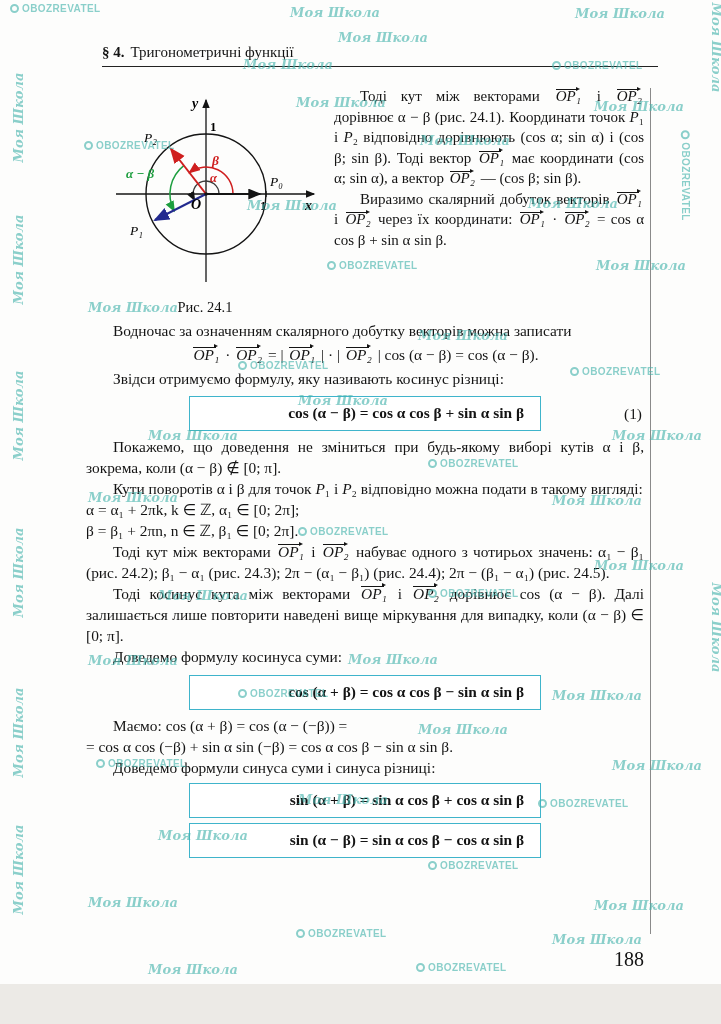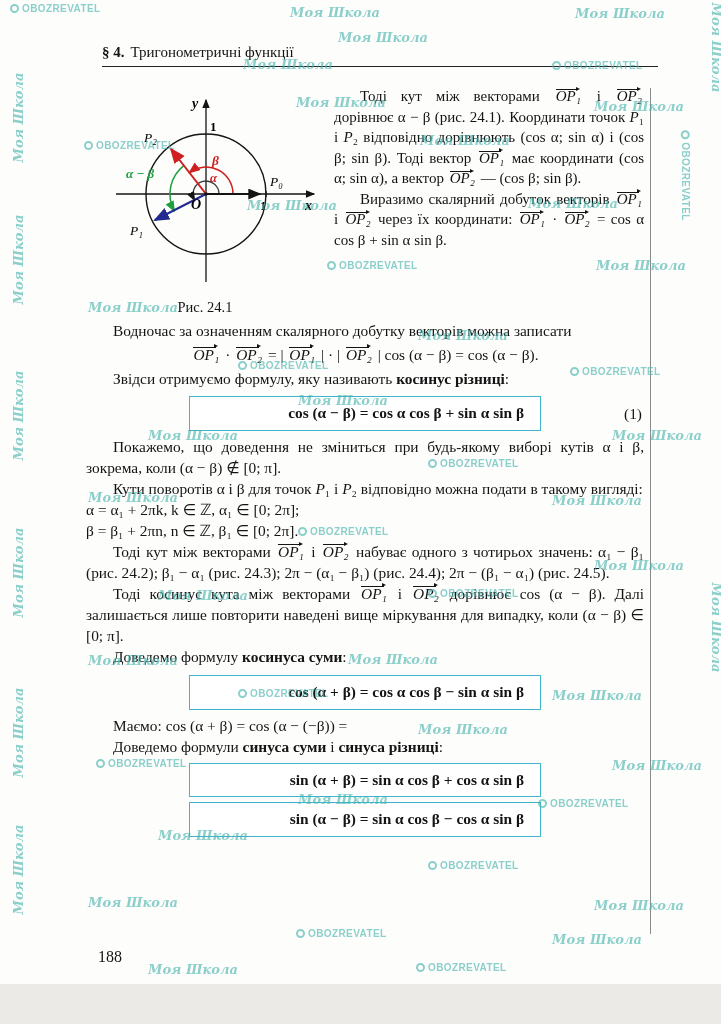--- a/index.html
+++ b/index.html
@@ -35,24 +35,24 @@
   .eqrow{position:relative;display:flex;justify-content:center;align-items:center;margin:7px 0 6px}
   .eqrow.tight{margin:5px 0}
   .fbox{border:1.7px solid #3fb4cb;padding:6px 16px;font-weight:700;text-align:right;
         min-width:352px;background:#fff}
   .eqnum{position:absolute;right:2px;top:50%;transform:translateY(-50%)}
 
   .vec{font-style:italic;position:relative;margin:16px 2px}
   .vec::before{content:"";position:absolute;left:0;right:3px;top:1px;border-top:1.2px solid #141414}
   .vec::after{content:"";position:absolute;right:-1px;top:-1.5px;width:0;height:0;
               border:2.6px solid transparent;border-left:4.5px solid #141414}
-  .b{font-weight:700}
+  .b{font-weight:400}
   .i{font-style:italic}
 
-  .pagenum{position:absolute;left:98px;width:558px;top:948px;text-align:left;font-size:16px;z-index:2}
+  .pagenum{position:absolute;left:86px;width:558px;top:948px;text-align:right;font-size:20px;z-index:2}
   svg text{font-family:"Liberation Serif",serif}
 </style>
 </head>
 <body>
 
 <div class="page">
 
   <div class="wm-layer">
       <span class="wm wm-oboz" style="left: 10px; top: 3px;">
         <span class="wm-ring"></span>
@@ -323,20 +323,21 @@
     <p class="noind">β = β₁ + 2πn, n ∈ ℤ, β₁ ∈ [0; 2π].</p>
     <p><span>Тоді кут між векторами </span><span class="vec">OP₁</span><span> і </span><span class="vec">OP₂</span><span> набуває одного з чотирьох значень: α₁ − β₁ (рис. 24.2); β₁ − α₁ (рис. 24.3); 2π − (α₁ − β₁) (рис. 24.4); 2π − (β₁ − α₁) (рис. 24.5).</span></p>
     <p><span>Тоді косинус кута між векторами </span><span class="vec">OP₁</span><span> і </span><span class="vec">OP₂</span><span> дорівнює cos (α − β). Далі залишається лише повторити наведені вище міркування для випадку, коли (α − β) ∈ [0; π].</span></p>
     <p><span>Доведемо формулу </span><span class="b">косинуса суми</span><span>:</span></p>
 
     <div class="eqrow">
       <div class="fbox">cos (α + β) = cos α cos β − sin α sin β</div>
     </div>
 
     <p>Маємо: cos (α + β) = cos (α − (−β)) =</p>
+    <p class="noind">= cos α cos (−β) + sin α sin (−β) = cos α cos β − sin α sin β.</p>
     <p><span>Доведемо формули </span><span class="b">синуса суми</span><span> і </span><span class="b">синуса різниці</span><span>:</span></p>
 
     <div class="eqrow tight">
       <div class="fbox">sin (α + β) = sin α cos β + cos α sin β</div>
     </div>
     <div class="eqrow tight">
       <div class="fbox">sin (α − β) = sin α cos β − cos α sin β</div>
     </div>
 
   </main>

